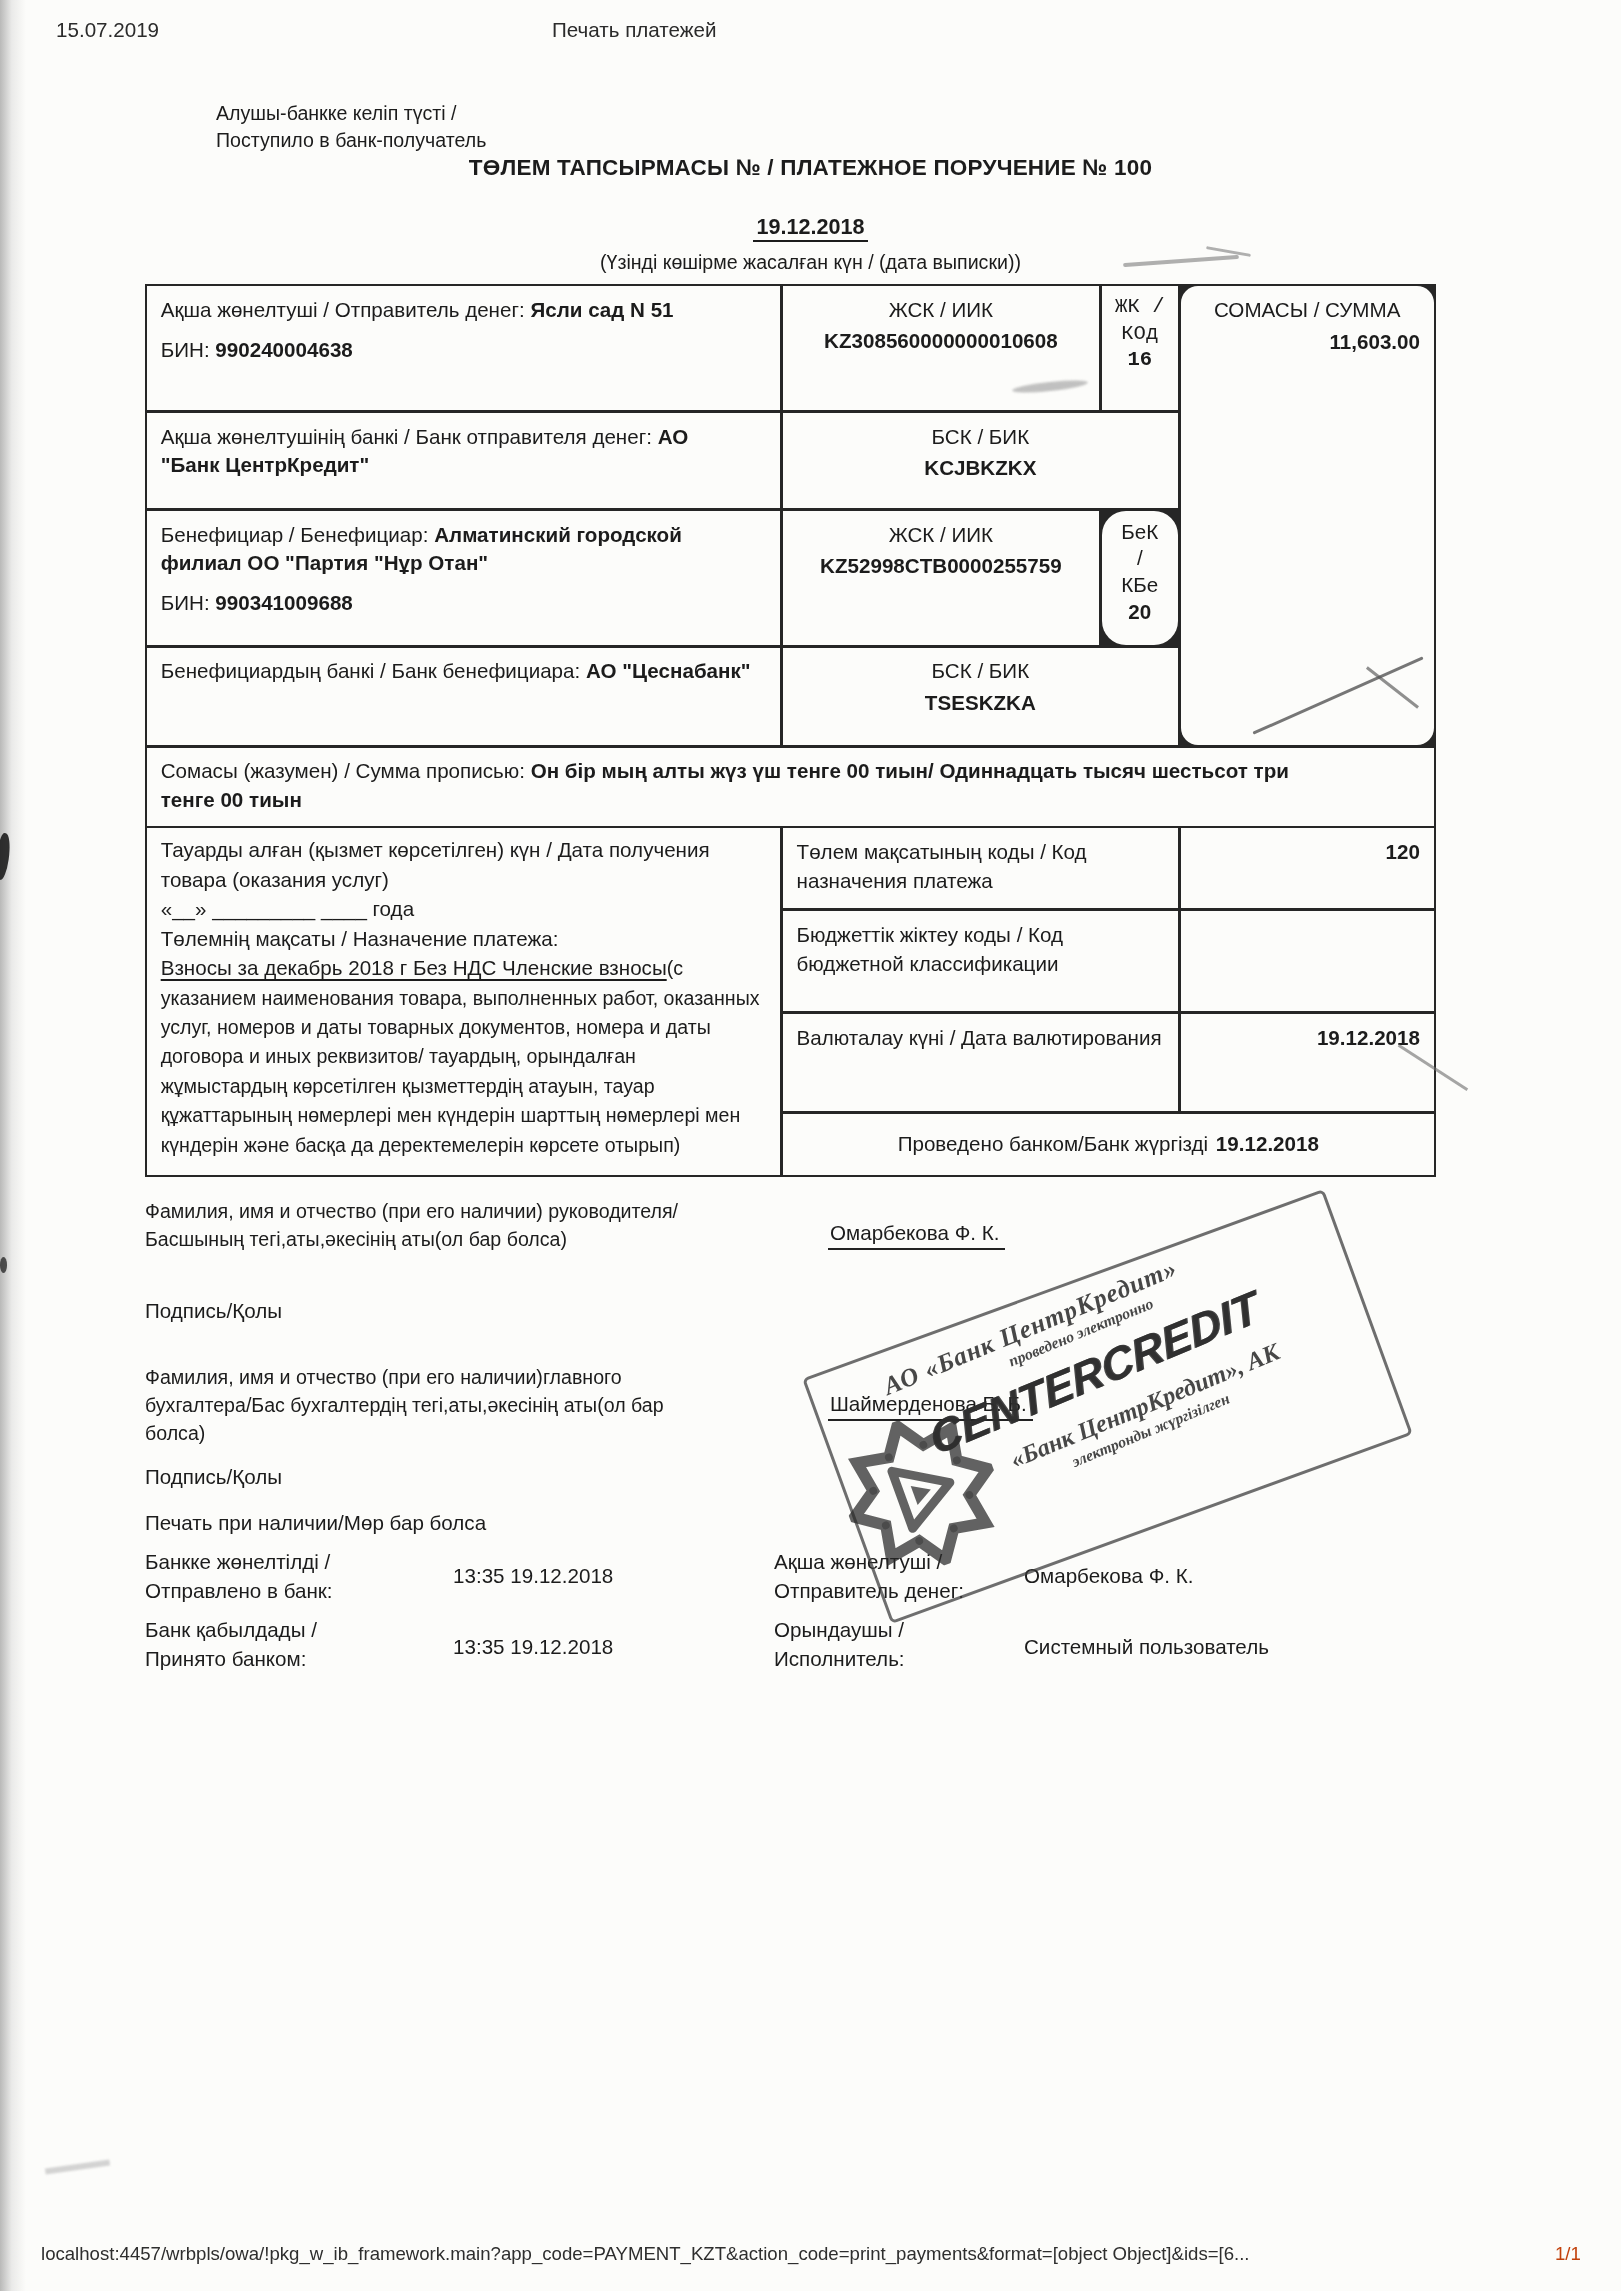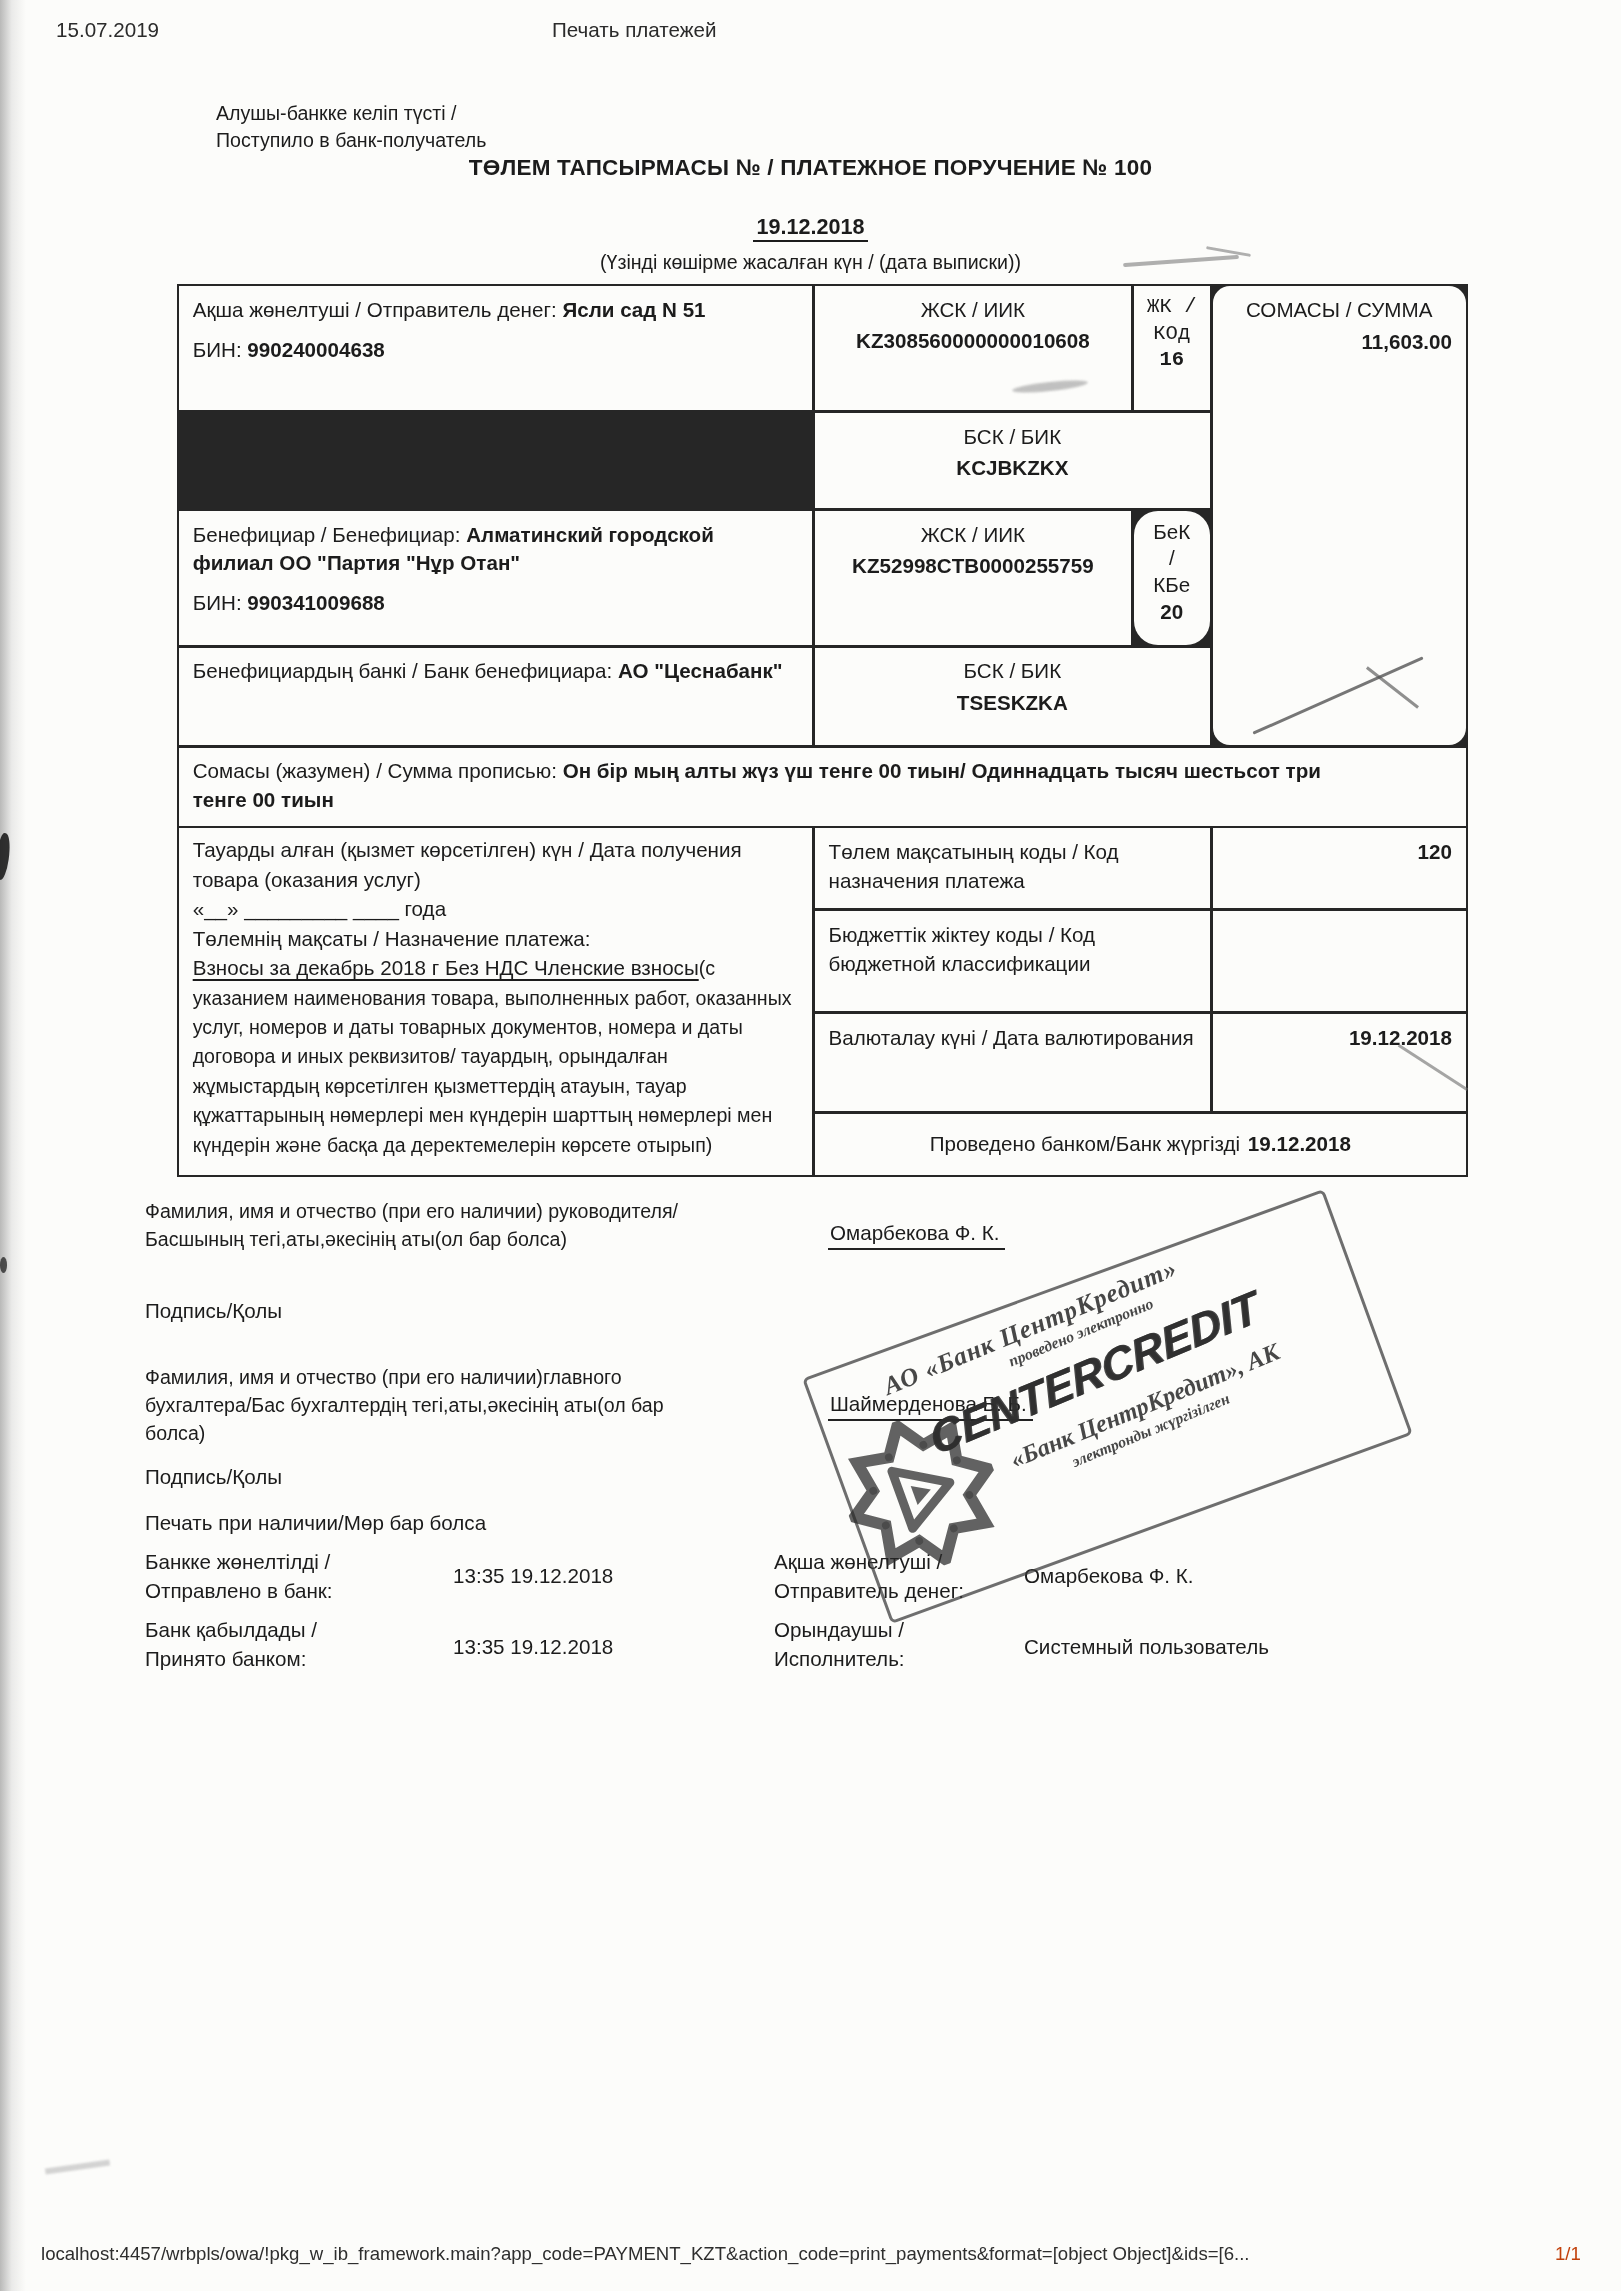--- a/index.html
+++ b/index.html
@@ -28,21 +28,21 @@
   .stmt-date{left:0;top:214px;width:100%;text-align:center;font-size:21.6px;font-weight:700;}
   .stmt-date span{border-bottom:2.9px solid #1c1c1c;padding:0 3.9px 1px;}
   .stmt-caption{left:0;top:251px;width:100%;text-align:center;font-size:19.6px;}
 
   
   .ptable{
     position:absolute;left:145px;top:284px;
     display:grid;
     grid-template-columns:633px 316px 76px 253px;
     grid-template-rows:124px 95px 134px 97px 78px 80px 100px 97px 61px;
-    gap:2.9px;background:#262626;border:2.9px solid #262626;margin-left:32px;
+    gap:2.9px;background:#262626;border:2.9px solid #262626;
   }
   .cell{background:#fcfcfa;padding:9.8px 13.7px;font-size:20.6px;line-height:1.38;}
   .a1{grid-area:1/1/2/2;padding-right:29px;}
   .b1{grid-area:1/2/2/3;}
   .c1{grid-area:1/3/2/4;padding:7.8px 3.9px;line-height:1.3;font-family:Liberation Mono, monospace;}
   .d1{grid-area:1/4/5/5;border-radius:17px;}
   .a2{grid-area:2/1/3/2;padding-right:39px;}
   .b2{grid-area:2/2/3/4;}
   .a3{grid-area:3/1/4/2;padding-right:49px;}
   .b3{grid-area:3/2/4/3;}
@@ -144,20 +144,23 @@
       <div>ЖК /</div>
       <div>КОд</div>
       <b>16</b>
     </div>
 
     <div class="cell d1">
       <div class="cen">СОМАСЫ / СУММА</div>
       <div class="amt">11,603.00</div>
     </div>
 
+    <div class="cell a2">
+      <span>Ақша жөнелтушінің банкі / Банк отправителя денег:</span> <b>АО "Банк ЦентрКредит"</b>
+    </div>
 
     <div class="cell b2">
       <div class="blabel">БСК / БИК</div>
       <div class="bval">KCJBKZKX</div>
     </div>
 
     <div class="cell a3">
       <div><span>Бенефициар / Бенефициар:</span> <b>Алматинский городской филиал ОО "Партия "Нұр Отан"</b></div>
       <div class="bin-line"><span>БИН:</span> <b>990341009688</b></div>
     </div>

